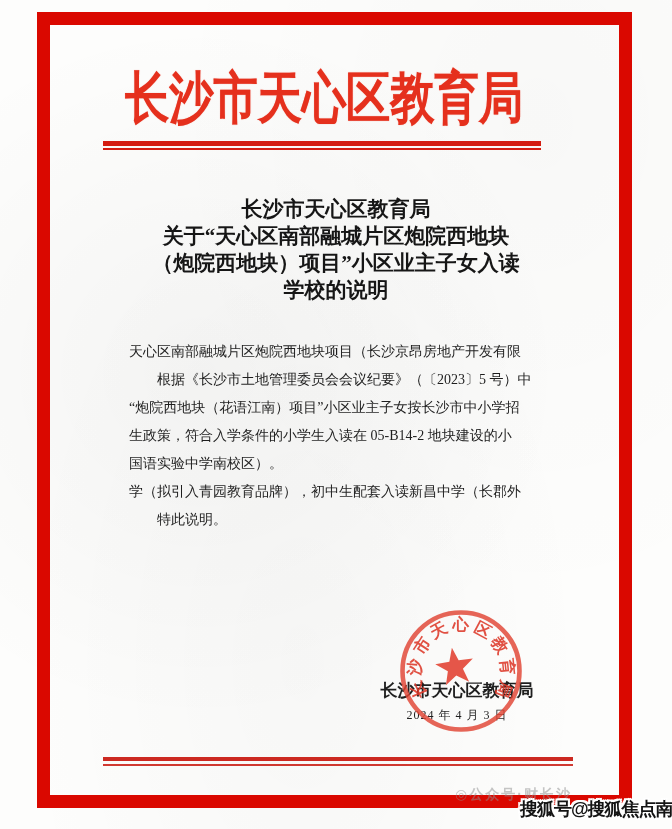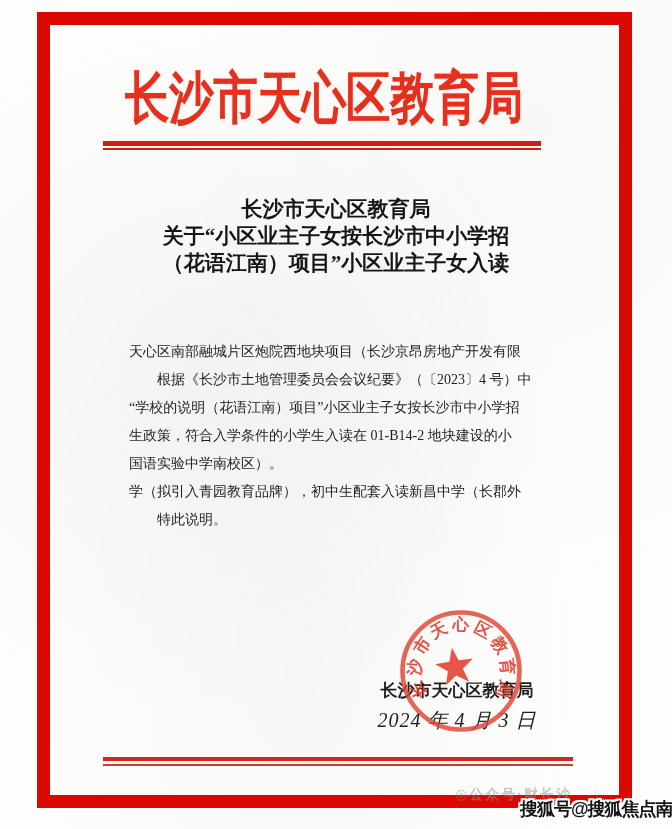--- a/index.html
+++ b/index.html
@@ -34,21 +34,21 @@
     position:absolute;left:129px;top:338px;width:440px;
     font-size:14px;line-height:28px;color:#1e1e1e;
   }
   .body-text .bline{white-space:nowrap;}
   .sig-agency{
     position:absolute;top:679px;left:457px;transform:translateX(-50%);
     font-size:17px;font-weight:600;color:#1f1f1f;white-space:nowrap;z-index:2;
   }
   .sig-date{
     position:absolute;top:707px;left:457px;transform:translateX(-50%);
-    font-size:20px;color:#1f1f1f;white-space:nowrap;letter-spacing:1px;z-index:2;font-style:italic;
+    font-size:12px;color:#1f1f1f;white-space:nowrap;letter-spacing:1px;z-index:2;
   }
   .seal{position:absolute;left:366px;top:576px;width:190px;height:190px;z-index:3;}
   .footer-rule{position:absolute;left:103px;width:470px;background:#c8170e;}
   .footer-rule.a{top:757px;height:4px;opacity:.92;}
   .footer-rule.b{top:764px;height:2px;opacity:.85;}
   .wm-faint{
     position:absolute;left:455px;top:786px;font-size:14px;font-weight:bold;
     color:#8f8f8f;opacity:.5;letter-spacing:2px;white-space:nowrap;z-index:4;
     font-family:"Liberation Sans","DejaVu Sans",sans-serif;
   }
@@ -72,29 +72,30 @@
 
   <div class="letterhead">长沙市天心区教育局</div>
 
   <div class="rule">
     <div class="a"></div>
     <div class="b"></div>
   </div>
 
   <div class="doc-title">
     <div>长沙市天心区教育局</div>
-    <div>关于“小区业主子女按长沙市中小学招</div>
-    <div>（花语江南）项目”小区业主子女入读</div>
+    <div>关于“天心区南部融城片区炮院西地块</div>
+    <div>（炮院西地块）项目”小区业主子女入读</div>
+    <div>学校的说明</div>
   </div>
 
   <div class="body-text">
     <div class="bline">天心区南部融城片区炮院西地块项目（长沙京昂房地产开发有限</div>
-    <div class="bline">　　根据《长沙市土地管理委员会会议纪要》（〔2023〕4 号）中</div>
-    <div class="bline">“学校的说明（花语江南）项目”小区业主子女按长沙市中小学招</div>
-    <div class="bline">生政策，符合入学条件的小学生入读在 01-B14-2 地块建设的小</div>
+    <div class="bline">　　根据《长沙市土地管理委员会会议纪要》（〔2023〕5 号）中</div>
+    <div class="bline">“炮院西地块（花语江南）项目”小区业主子女按长沙市中小学招</div>
+    <div class="bline">生政策，符合入学条件的小学生入读在 05-B14-2 地块建设的小</div>
     <div class="bline">国语实验中学南校区）。</div>
     <div class="bline">学（拟引入青园教育品牌），初中生配套入读新昌中学（长郡外</div>
     <div class="bline">　　特此说明。</div>
   </div>
 
   <div class="sig-agency">长沙市天心区教育局</div>
   <div class="sig-date">2024 年 4 月 3 日</div>
 
   <svg class="seal" viewBox="-95 -95 190 190" xmlns="http://www.w3.org/2000/svg">
     <defs>

